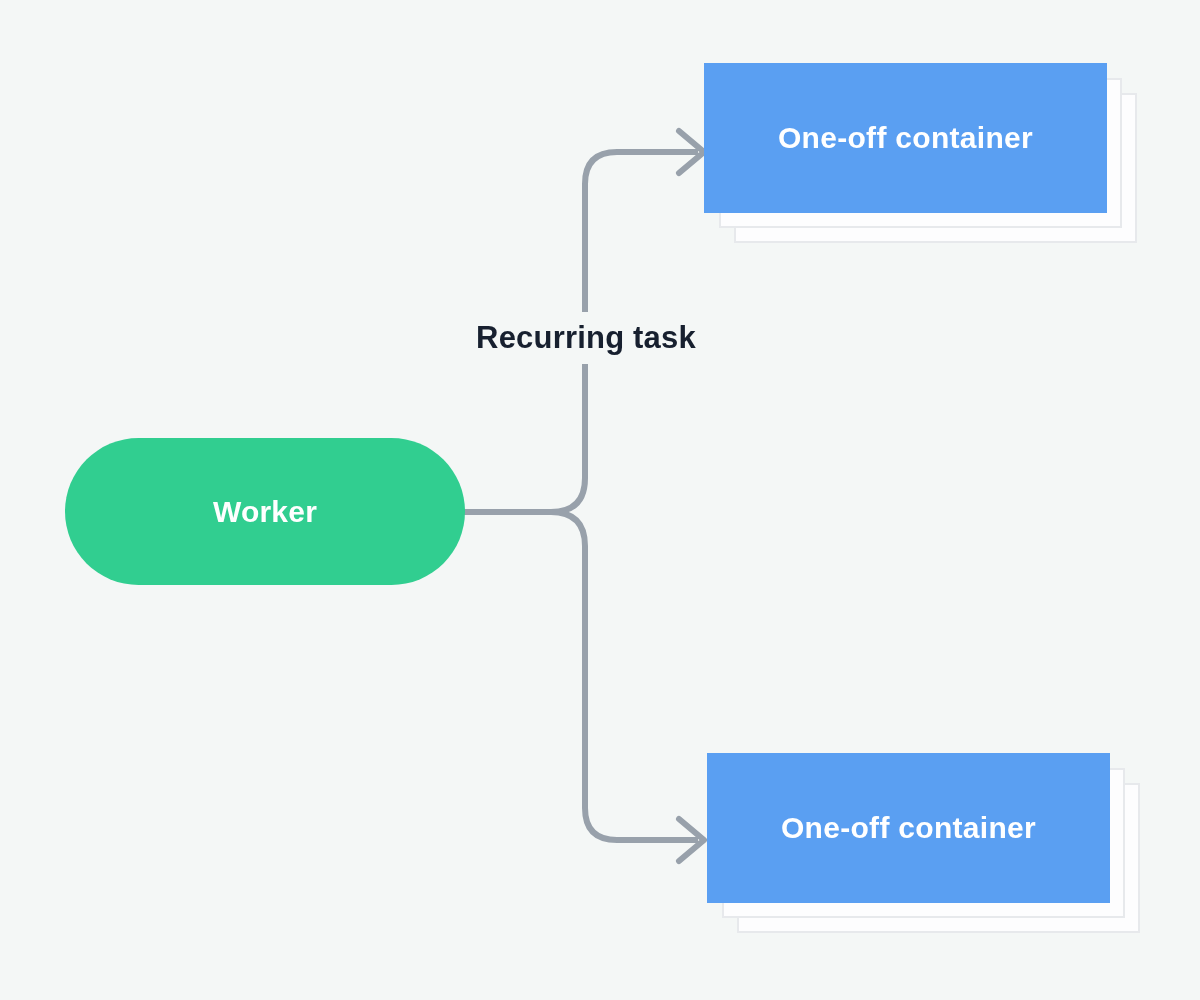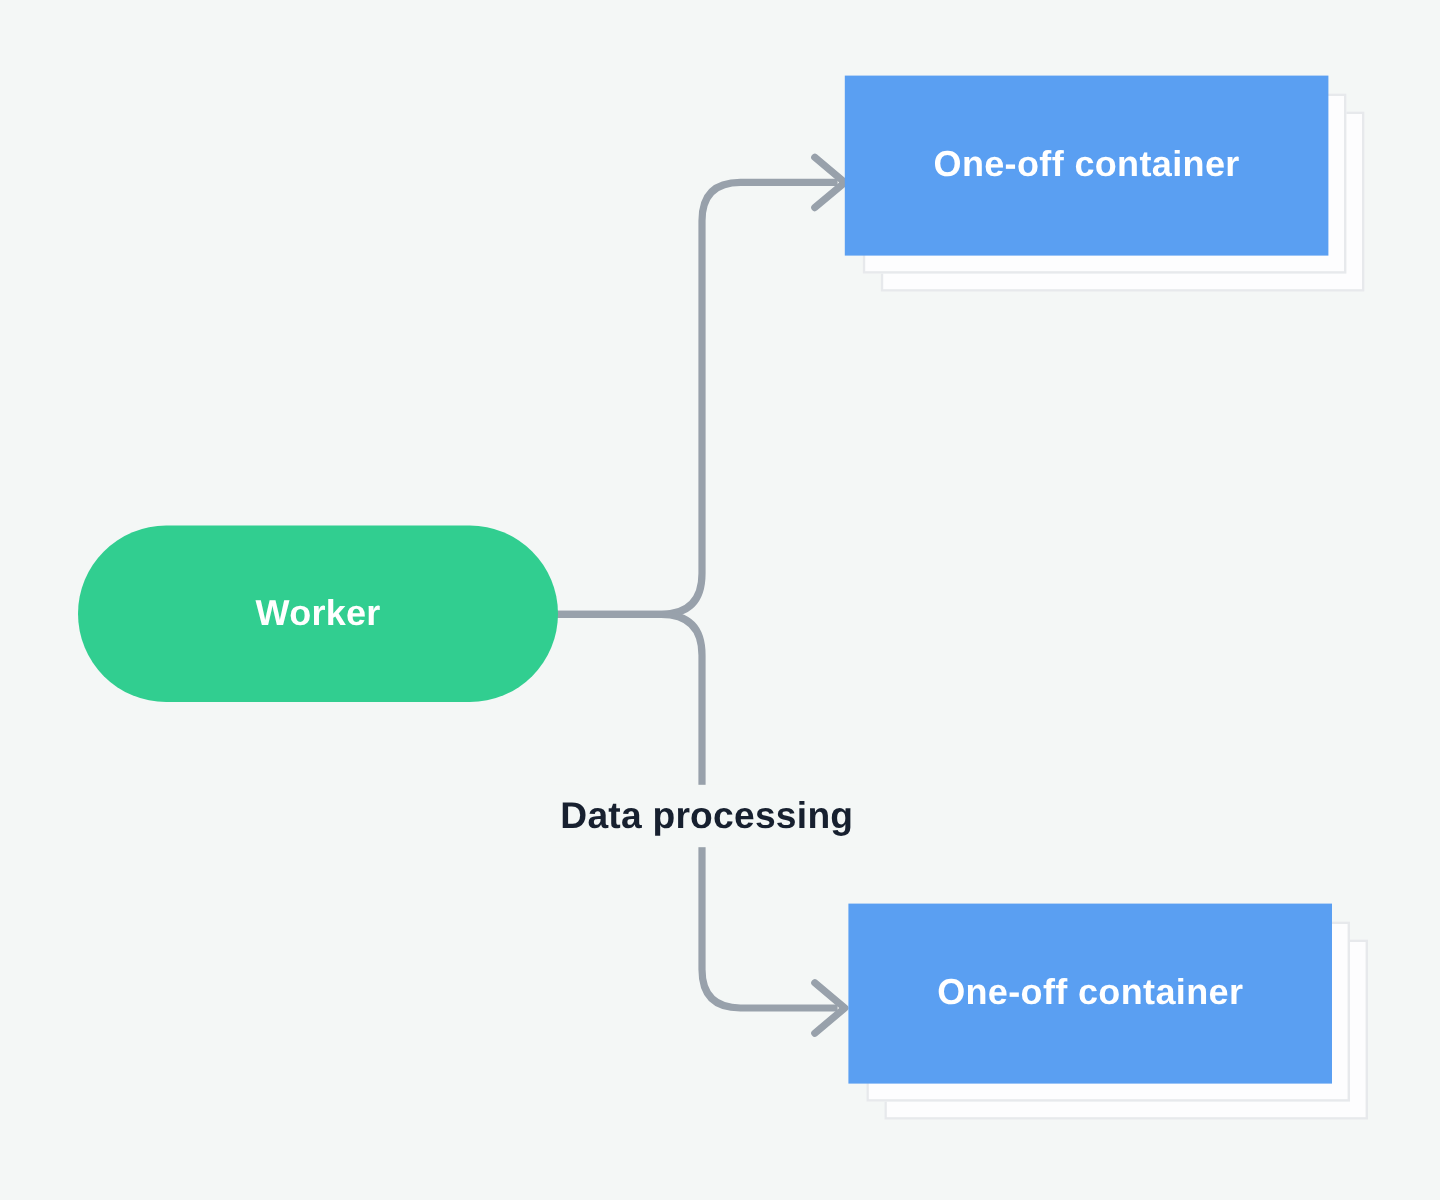--- a/index.html
+++ b/index.html
@@ -141,15 +141,15 @@
   </div>
 
   <div class="container-stack bottom">
     <div class="card back"></div>
     <div class="card mid"></div>
     <div class="card front">
       <span>One-off container</span>
     </div>
   </div>
 
-  <div class="edge-label data-processing">Data processing</div>
+  <div class="edge-label recurring">Recurring task</div>
 
 </div>
 
 </body></html>

